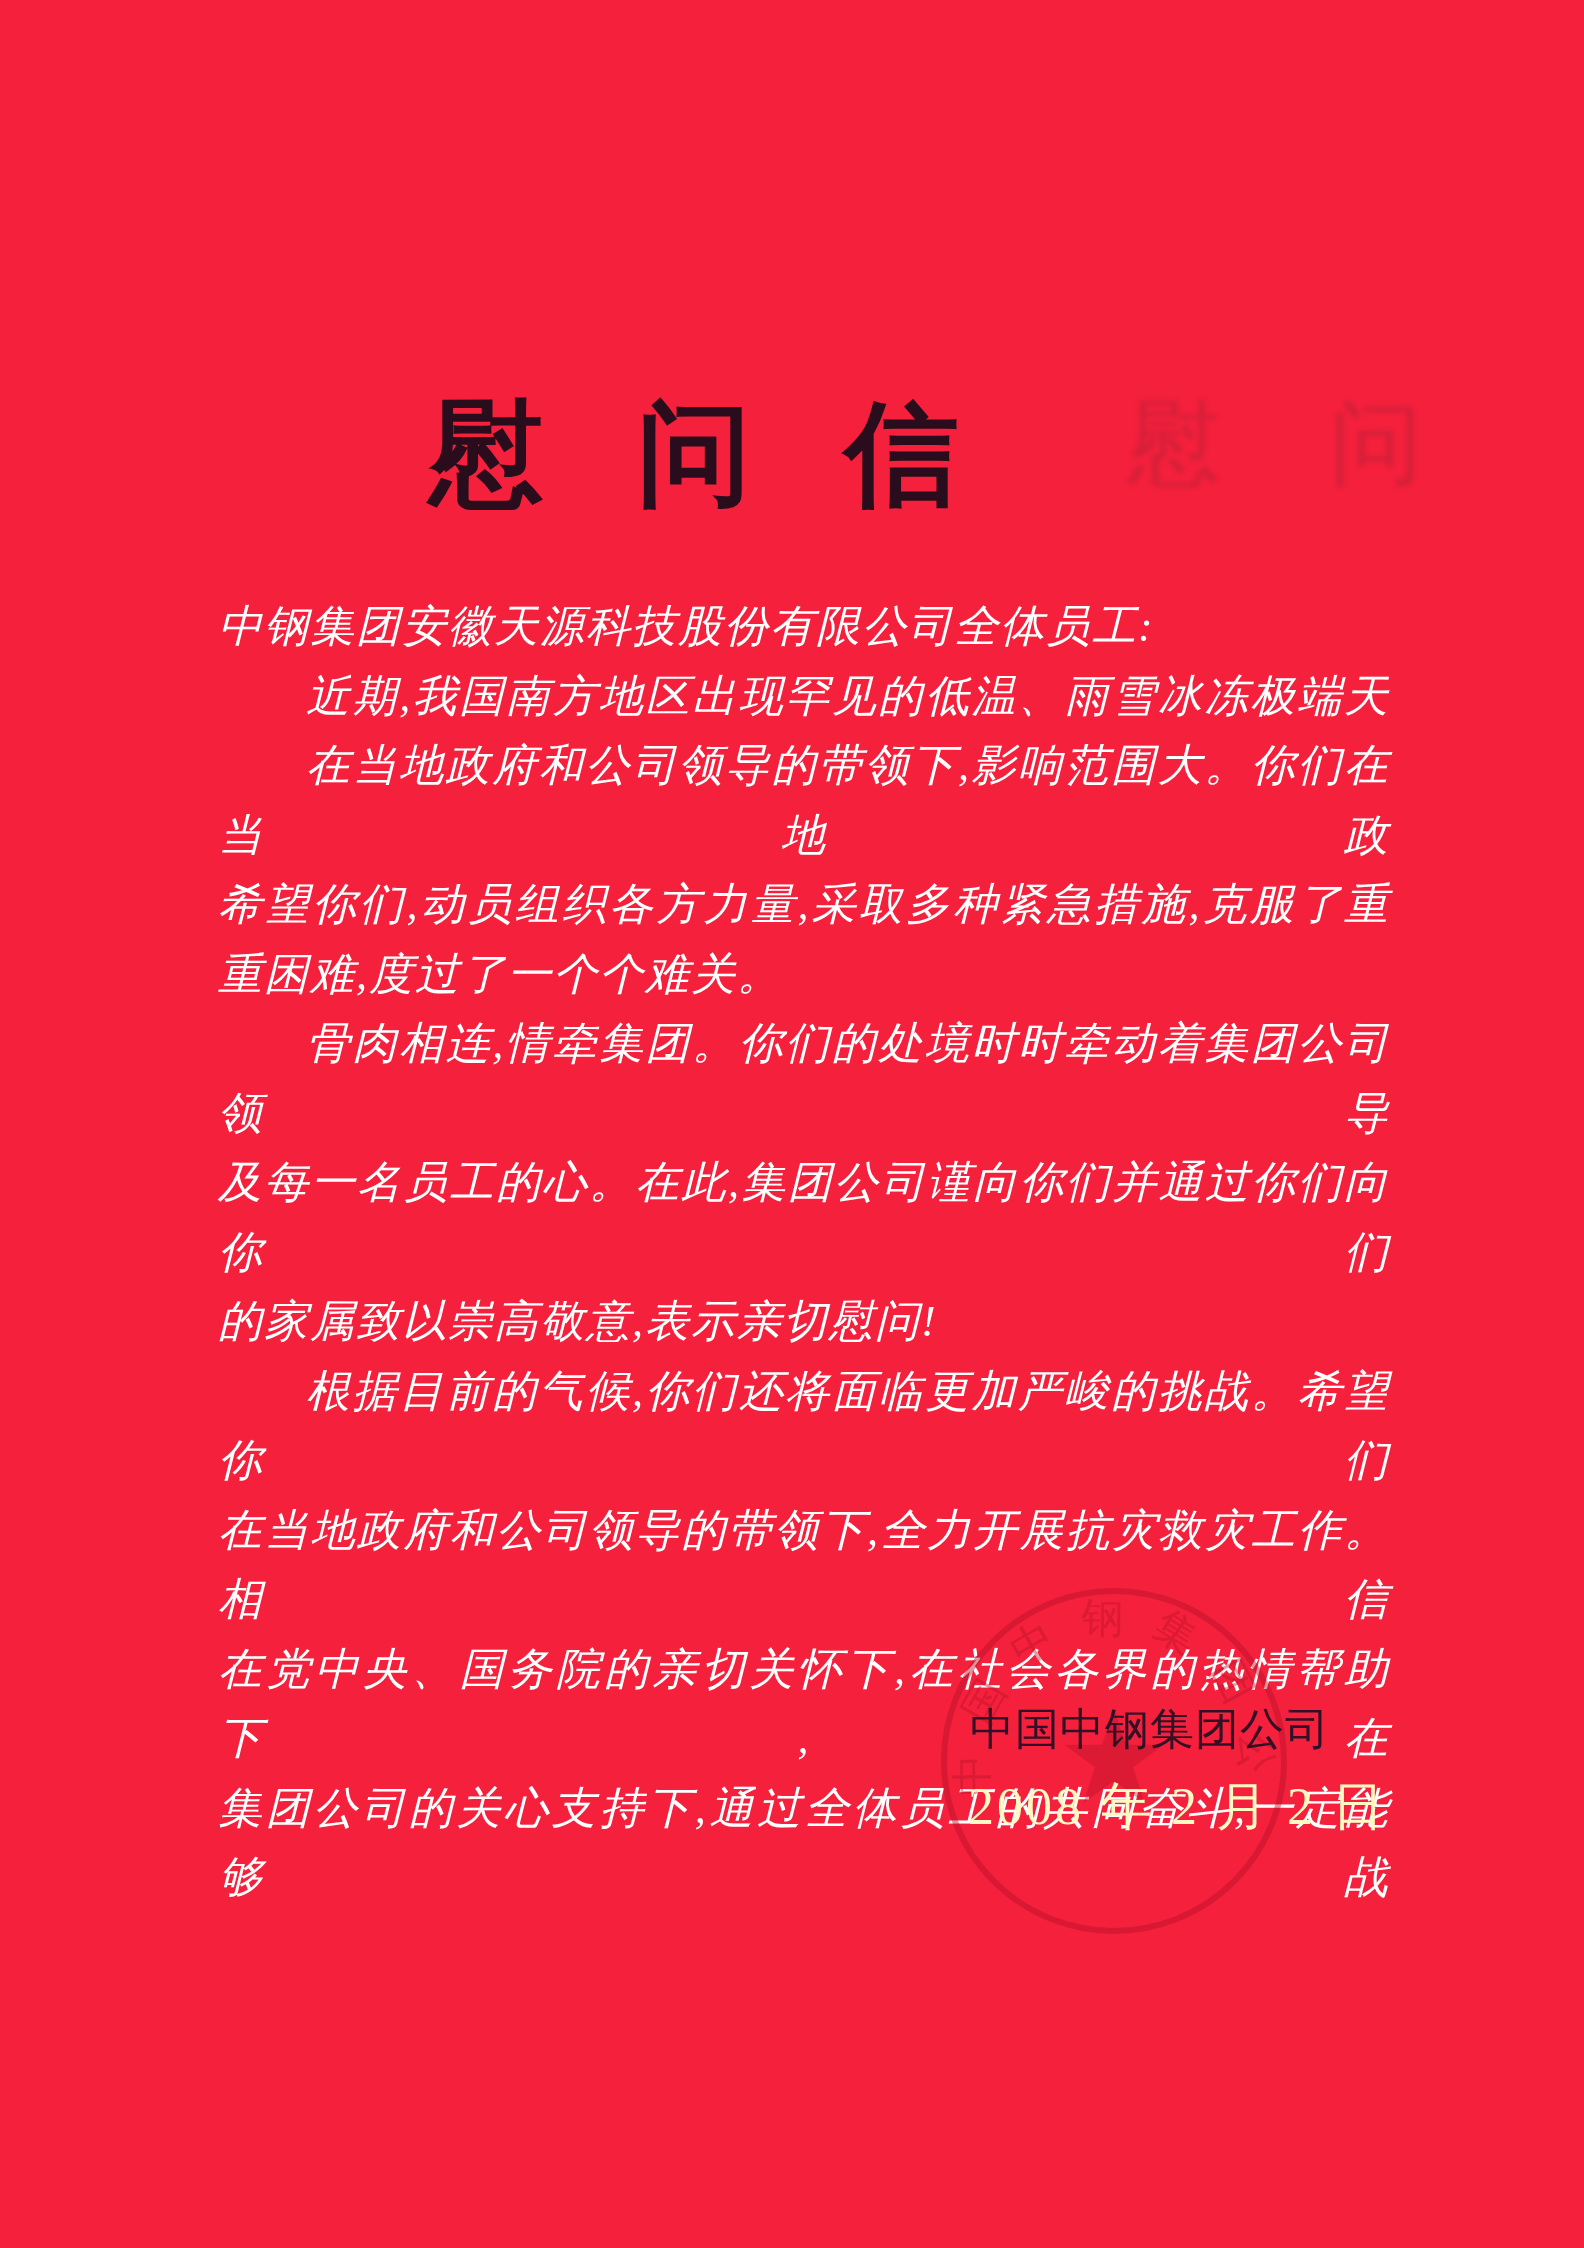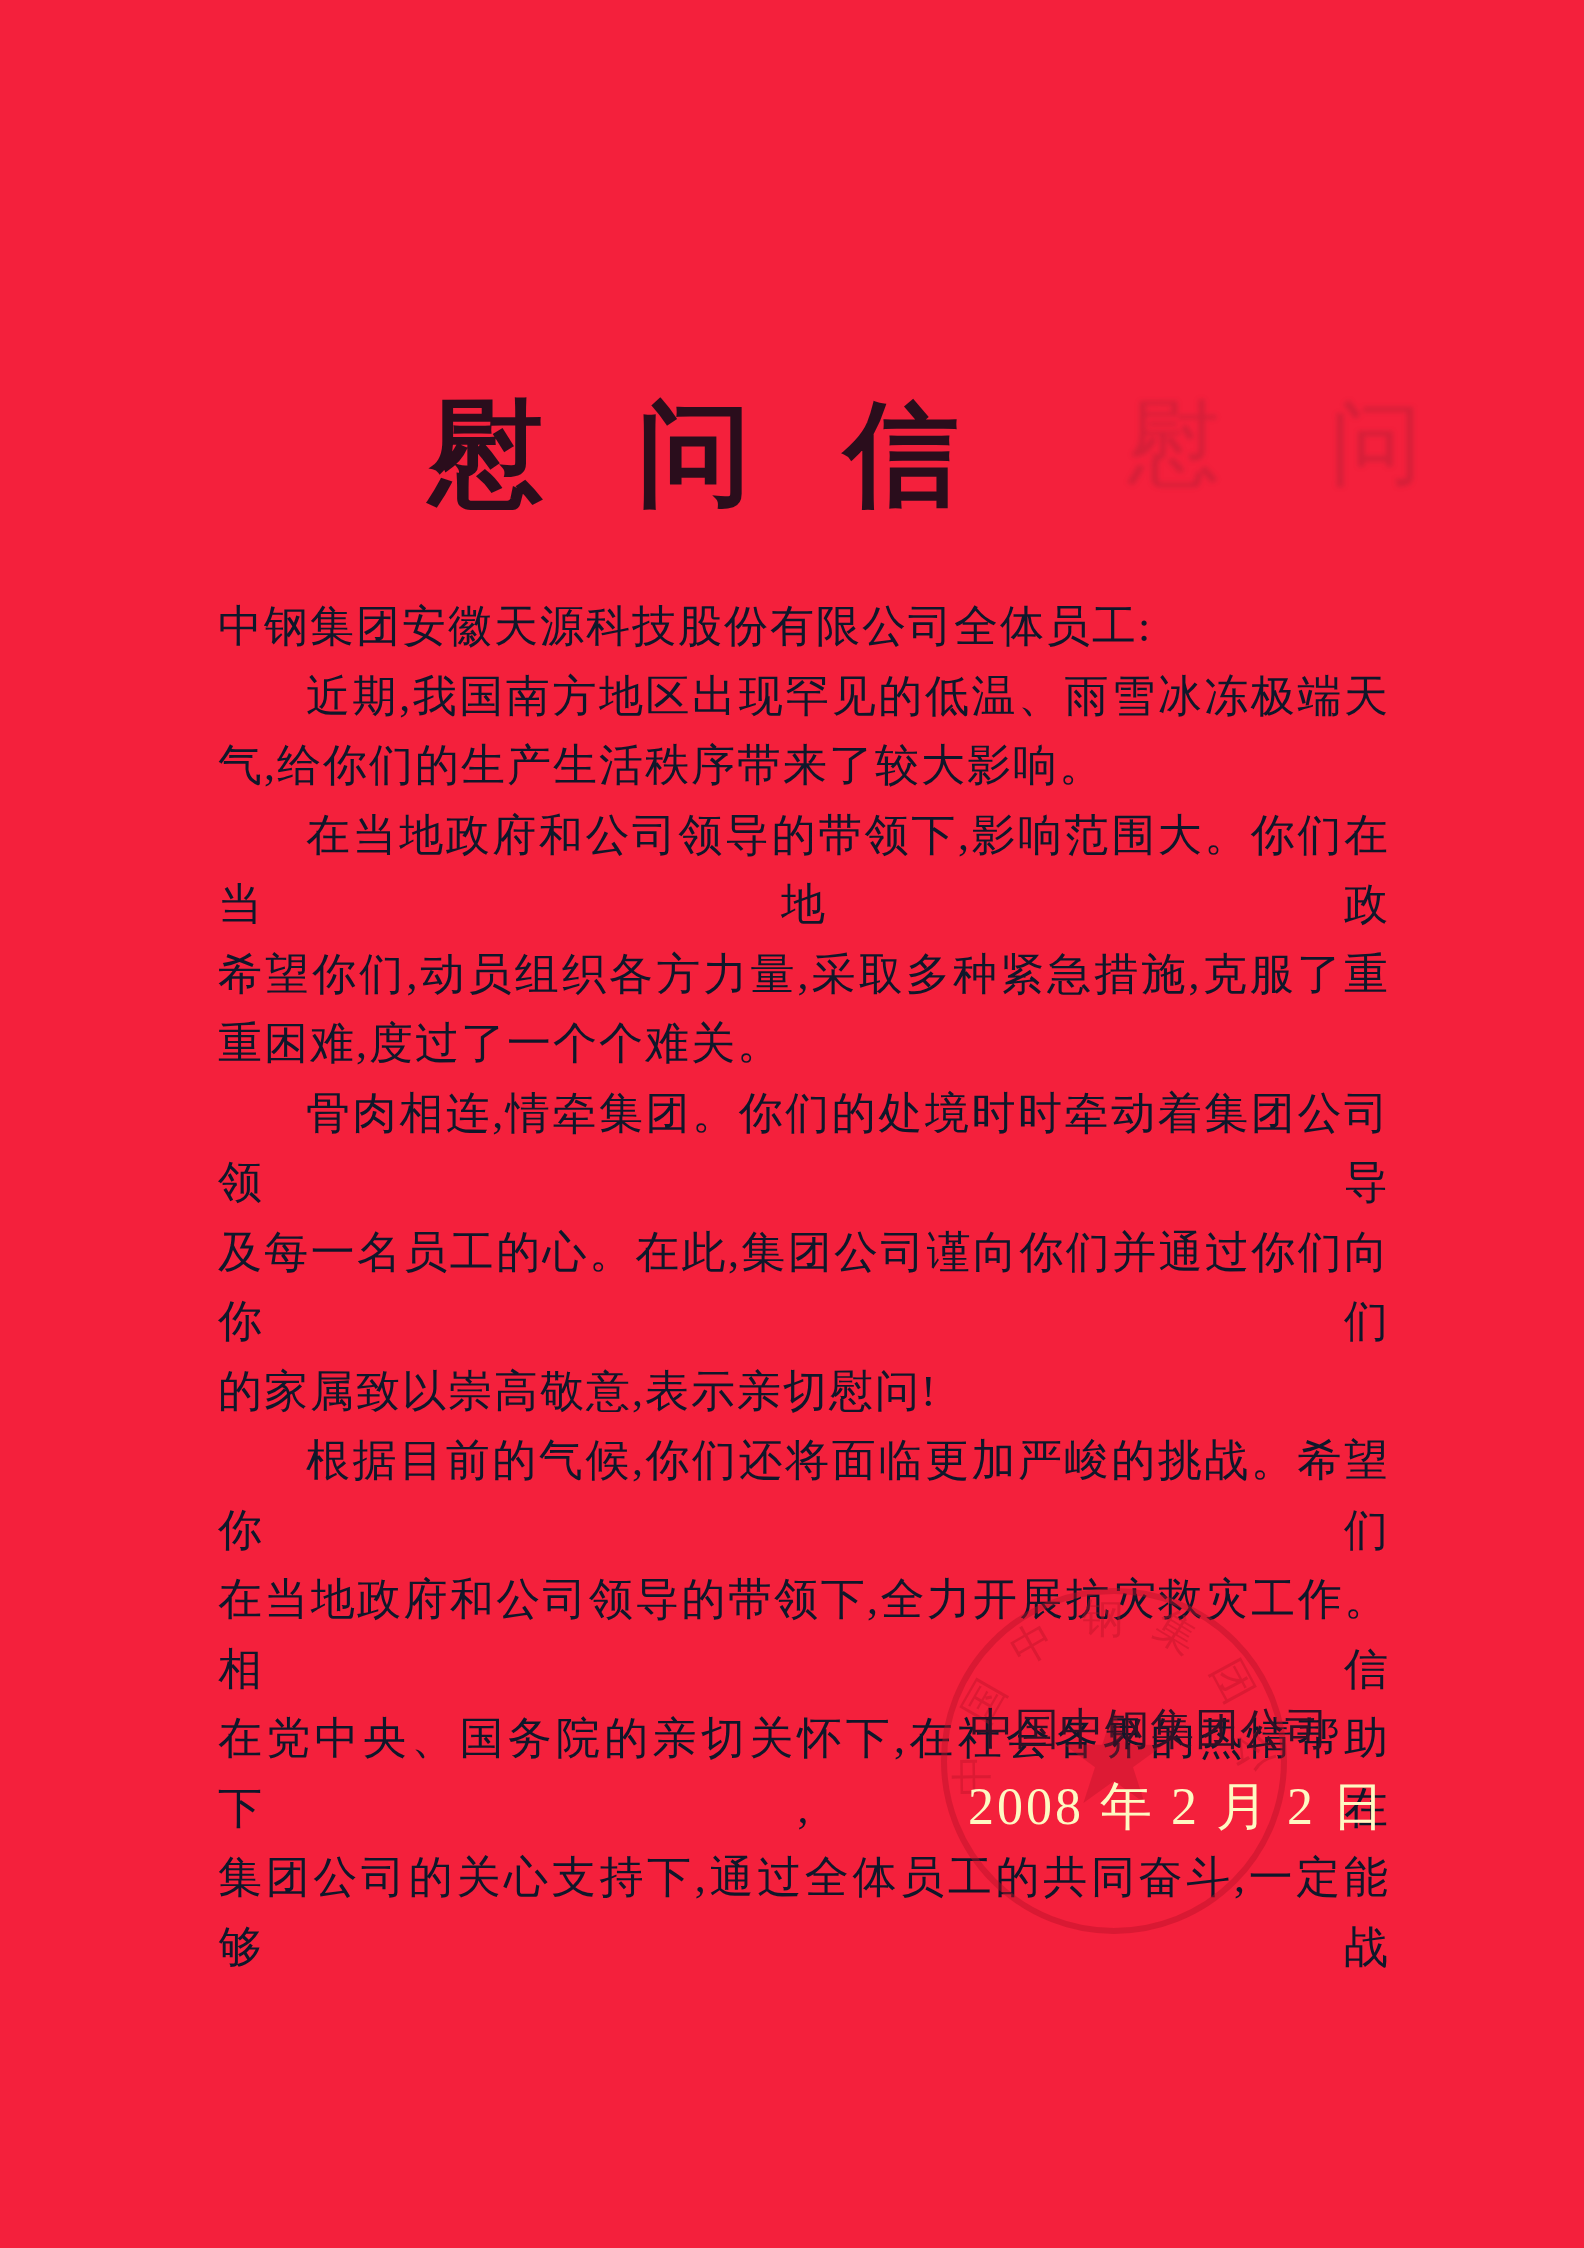--- a/index.html
+++ b/index.html
@@ -46,21 +46,22 @@
     white-space: nowrap;
   }
   .content {
     position: absolute;
     left: 218px;
     top: 592px;
     width: 1172px;
     font-size: 44px;
     line-height: 69.5px;
     letter-spacing: 2px;
-    color: #0f172a;
+    color: #ffffff;
+    font-style: italic;
   }
   .line {
     white-space: nowrap;
     text-align: left;
   }
   .line.fill {
     white-space: normal;
     text-align: justify;
     text-align-last: justify;
   }
@@ -104,21 +105,20 @@
 
 <div class="page">
 
   <div class="ghost-marks">慰问</div>
 
   <h1 class="title">慰问信</h1>
 
   <div class="content">
     <div class="line">中钢集团安徽天源科技股份有限公司全体员工:</div>
     <div class="line indent fill">近期,我国南方地区出现罕见的低温、雨雪冰冻极端天</div>
-    <div class="line">气,给你们的生产生活秩序带来了较大影响。</div>
     <div class="line indent fill">在当地政府和公司领导的带领下,影响范围大。你们在当地政</div>
     <div class="line fill">希望你们,动员组织各方力量,采取多种紧急措施,克服了重</div>
     <div class="line">重困难,度过了一个个难关。</div>
     <div class="line indent fill">骨肉相连,情牵集团。你们的处境时时牵动着集团公司领导</div>
     <div class="line fill">及每一名员工的心。在此,集团公司谨向你们并通过你们向你们</div>
     <div class="line">的家属致以崇高敬意,表示亲切慰问!</div>
     <div class="line indent fill">根据目前的气候,你们还将面临更加严峻的挑战。希望你们</div>
     <div class="line fill">在当地政府和公司领导的带领下,全力开展抗灾救灾工作。相信</div>
     <div class="line fill">在党中央、国务院的亲切关怀下,在社会各界的热情帮助下,在</div>
     <div class="line fill">集团公司的关心支持下,通过全体员工的共同奋斗,一定能够战</div>

